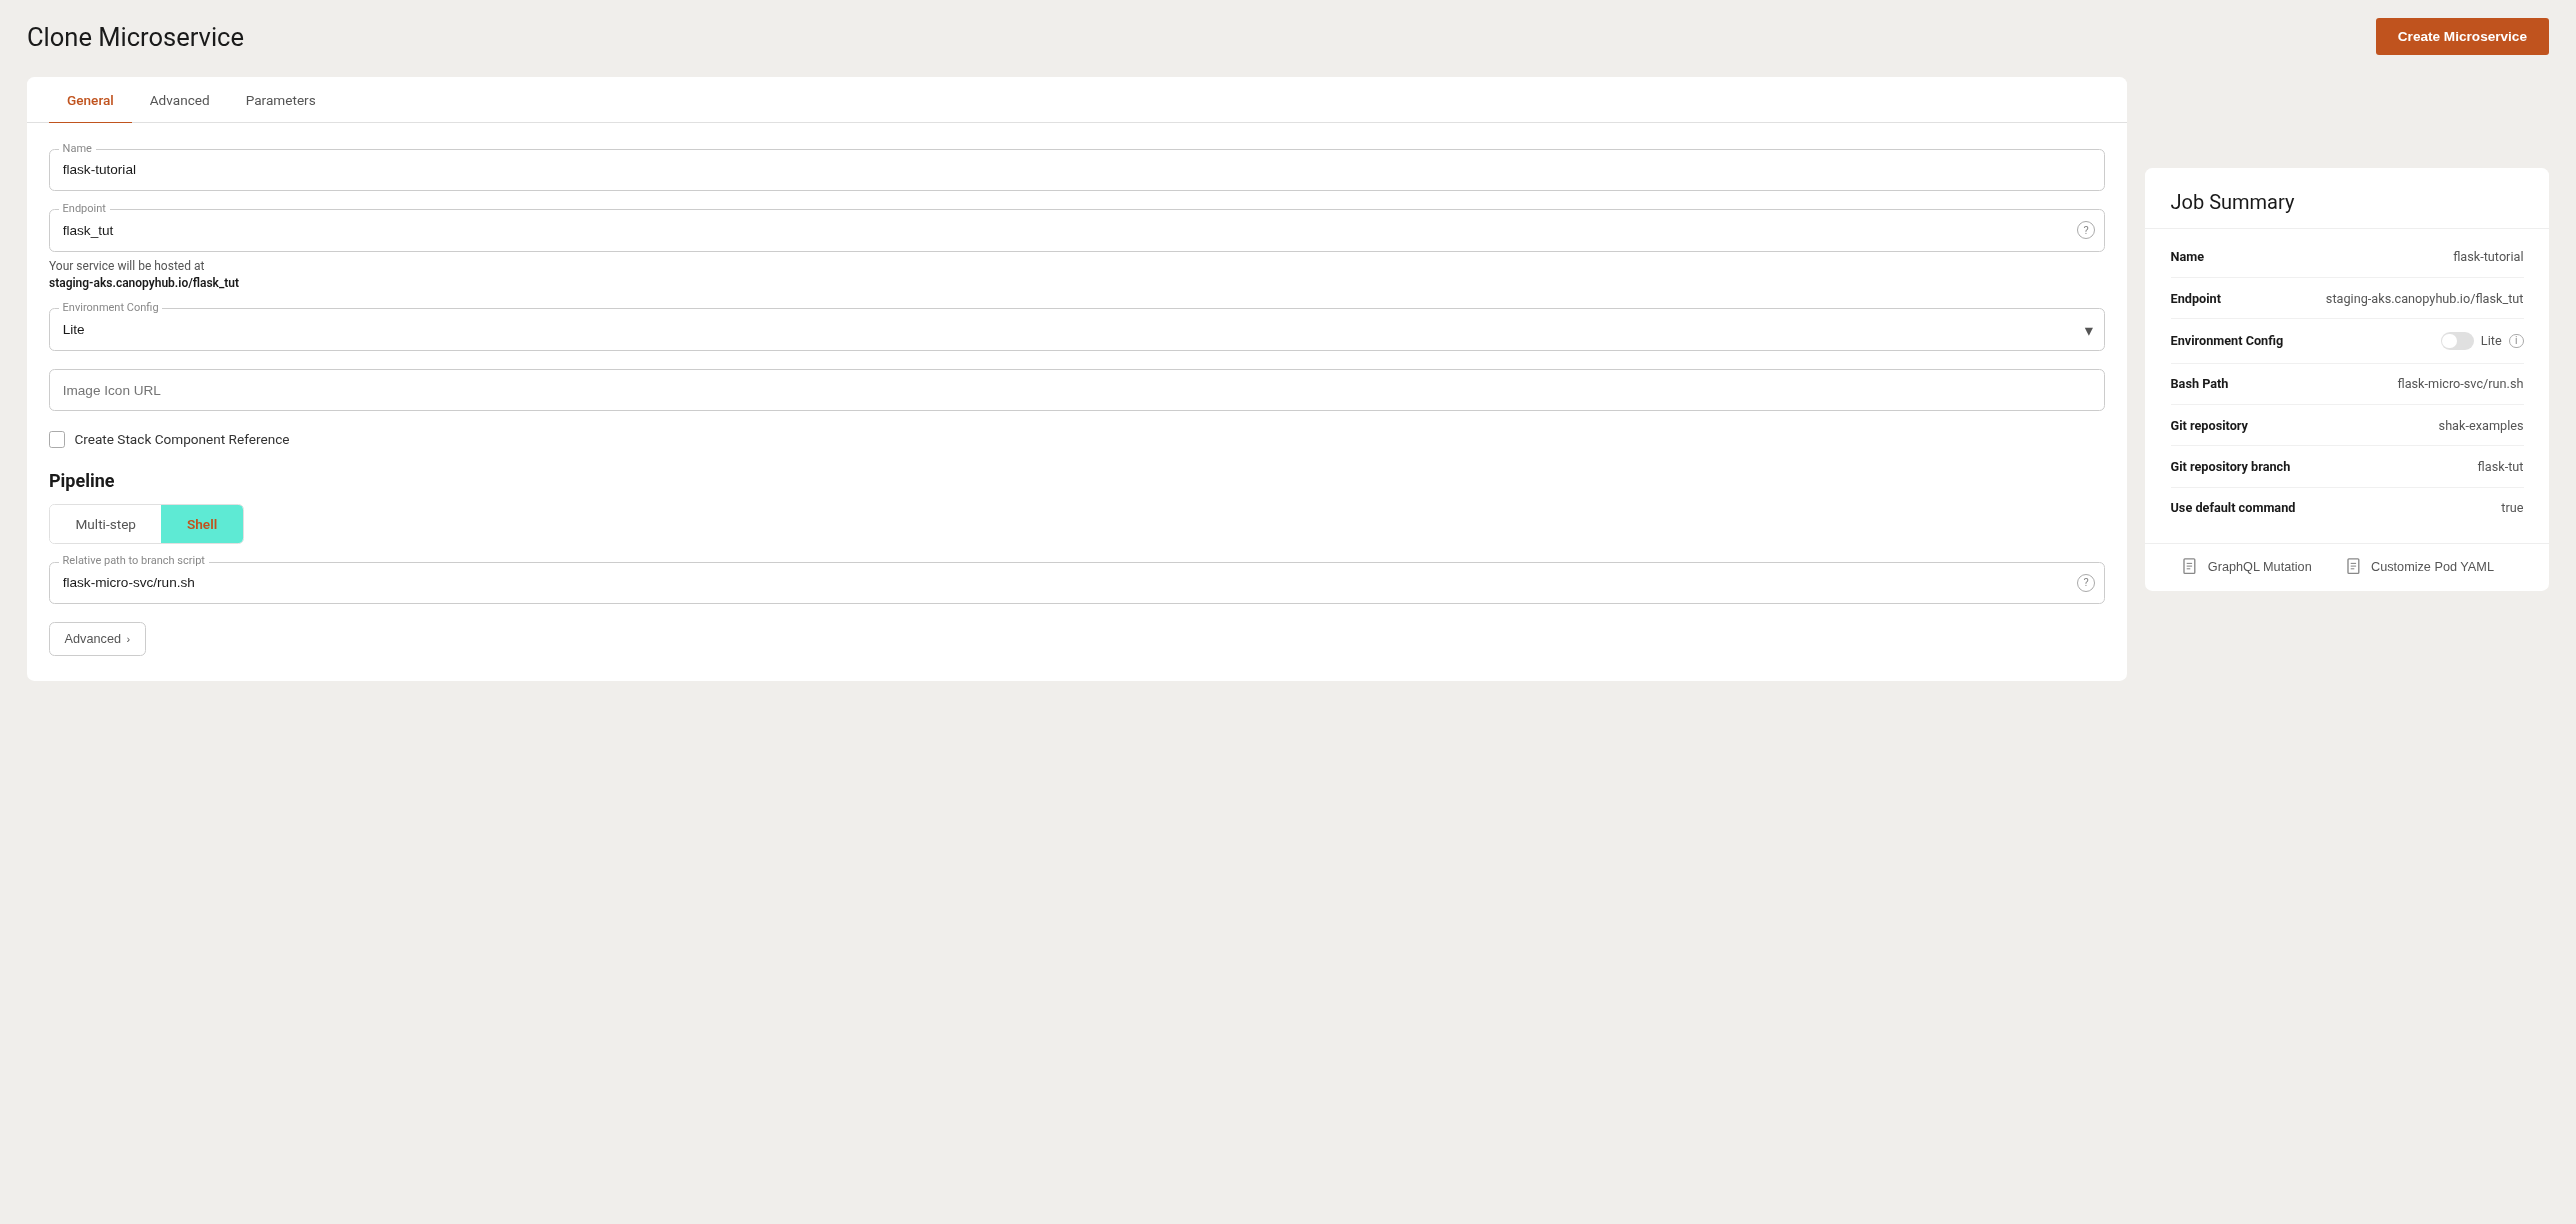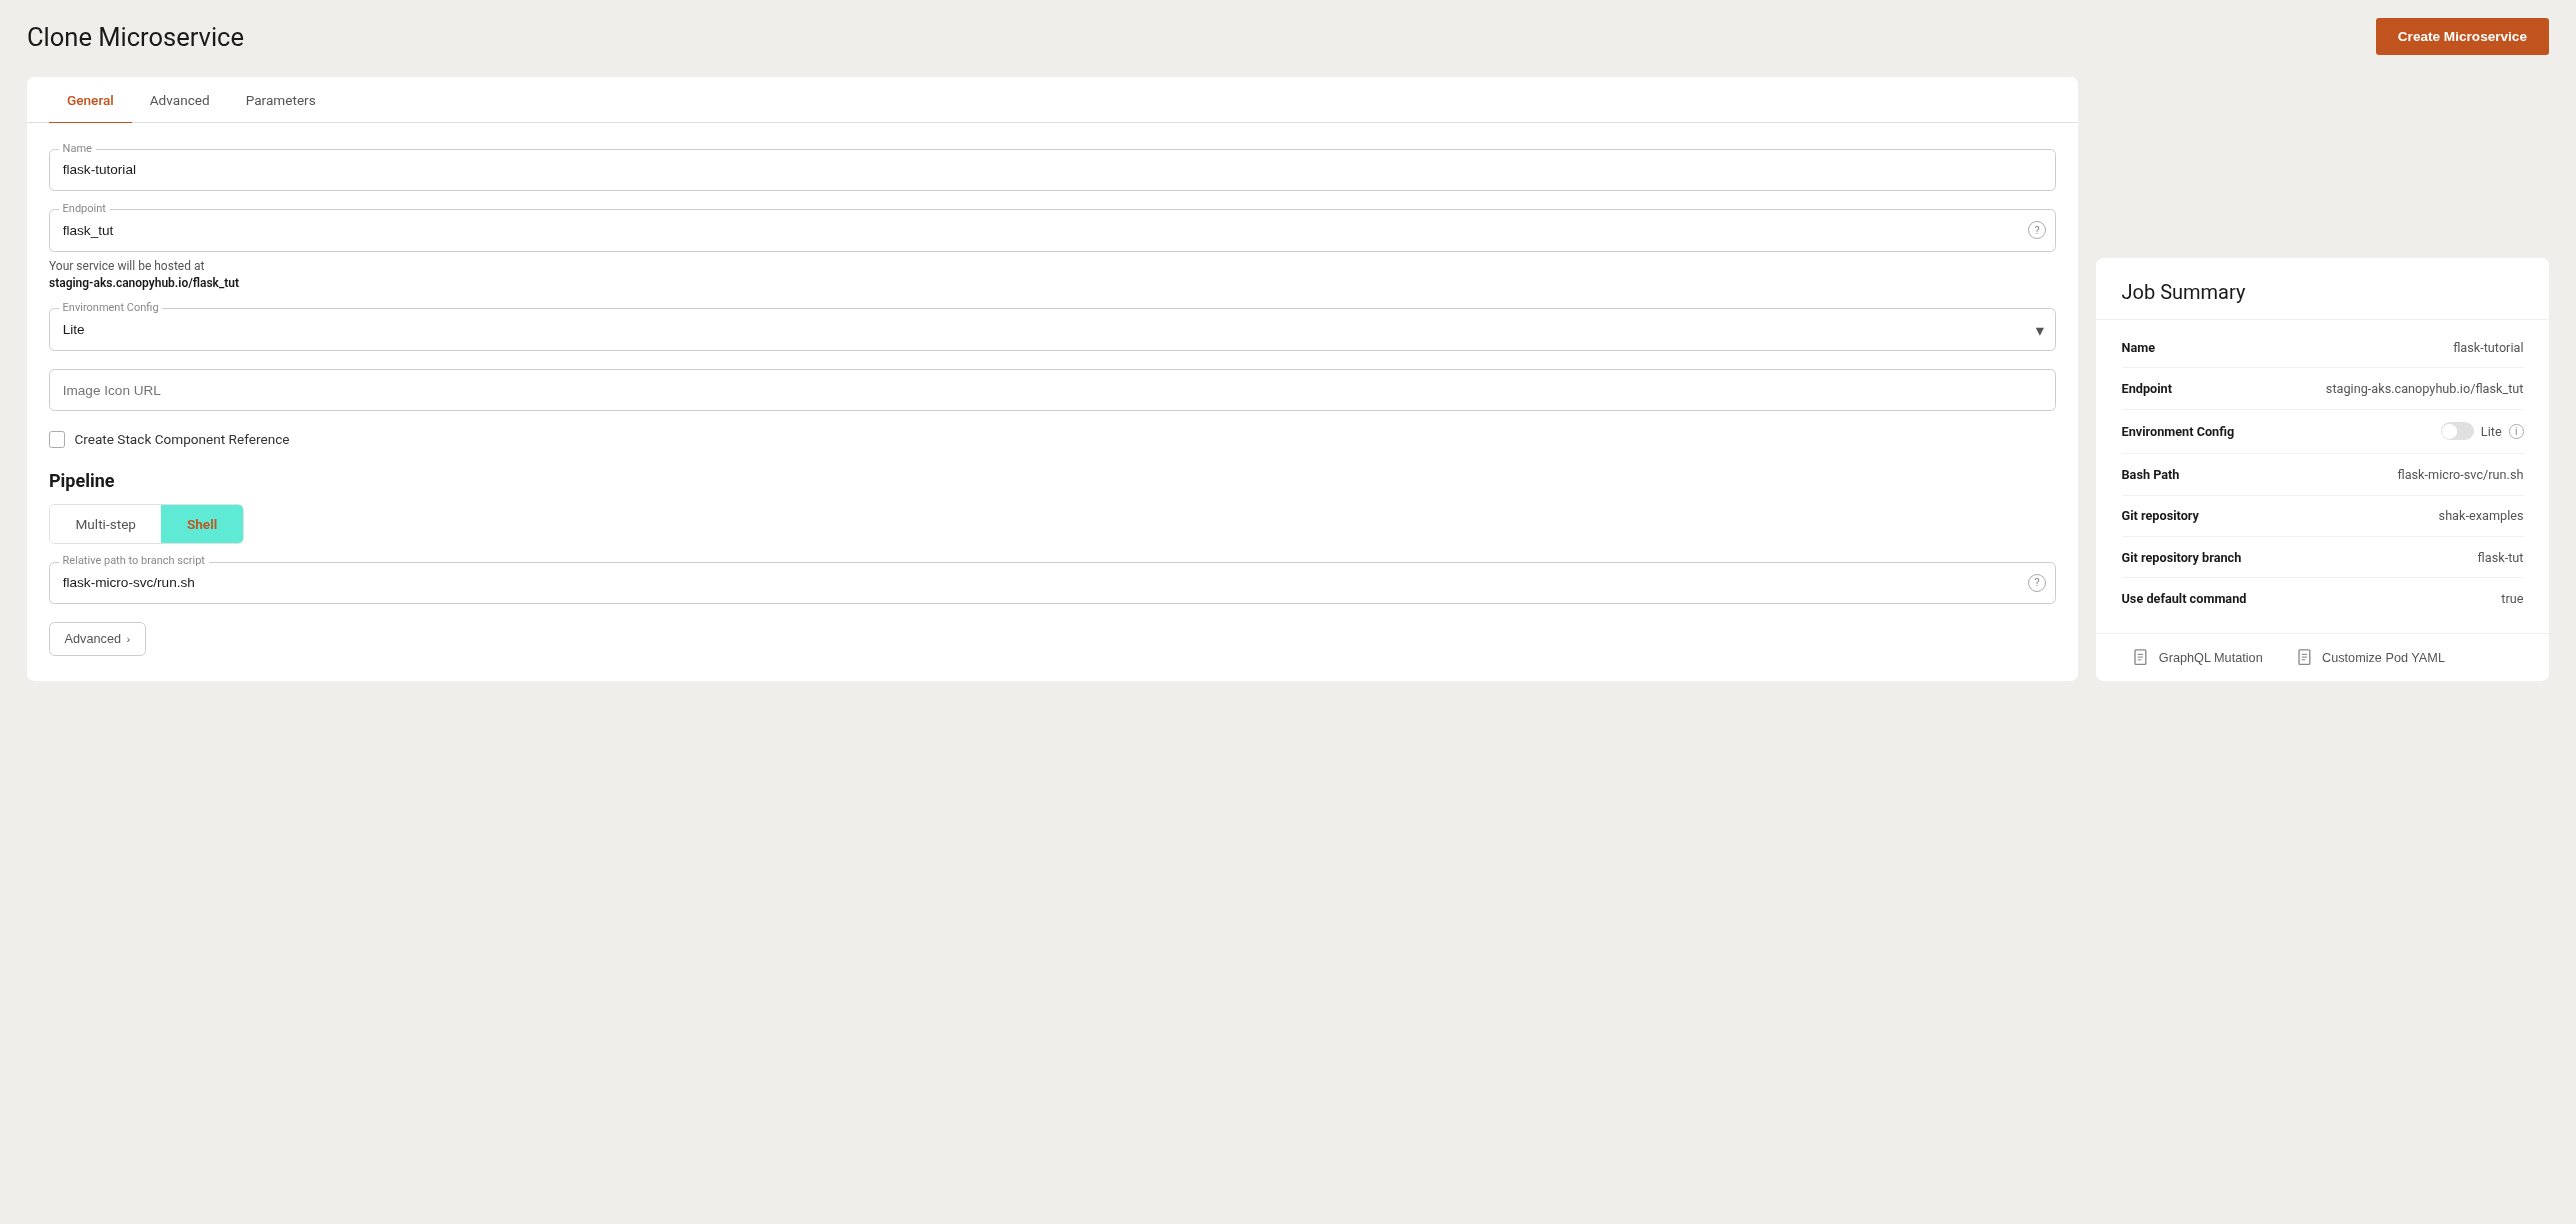--- a/index.html
+++ b/index.html
@@ -26,21 +26,21 @@
       border: none;
       padding: 11px 22px;
       border-radius: 3px;
       font-size: 13.6px;
       font-weight: 600;
       cursor: pointer;
     }
     .main-content {
       display: flex;
       gap: 18px;
-      align-items: flex-end;
+      align-items: center;
     }
     .left-panel {
       background: white;
       border-radius: 7.3px;
       padding: 0;
       flex: 1;
       min-width: 0;
     }
     .tabs {
       display: flex;
@@ -216,21 +216,21 @@
       width: fit-content;
     }
     .advanced-btn .arrow {
       font-size: 11px;
     }
 
     
     .right-panel {
       background: white;
       border-radius: 7.3px;
-      width: 453px;
+      width: 404px;
       flex-shrink: 0;
     }
     .summary-header {
       padding: 22px 25.5px 14.6px;
       font-size: 20px;
       font-weight: 400;
       color: #1a1a1a;
       border-bottom: 0.9px solid #eee;
     }
     .summary-rows {

